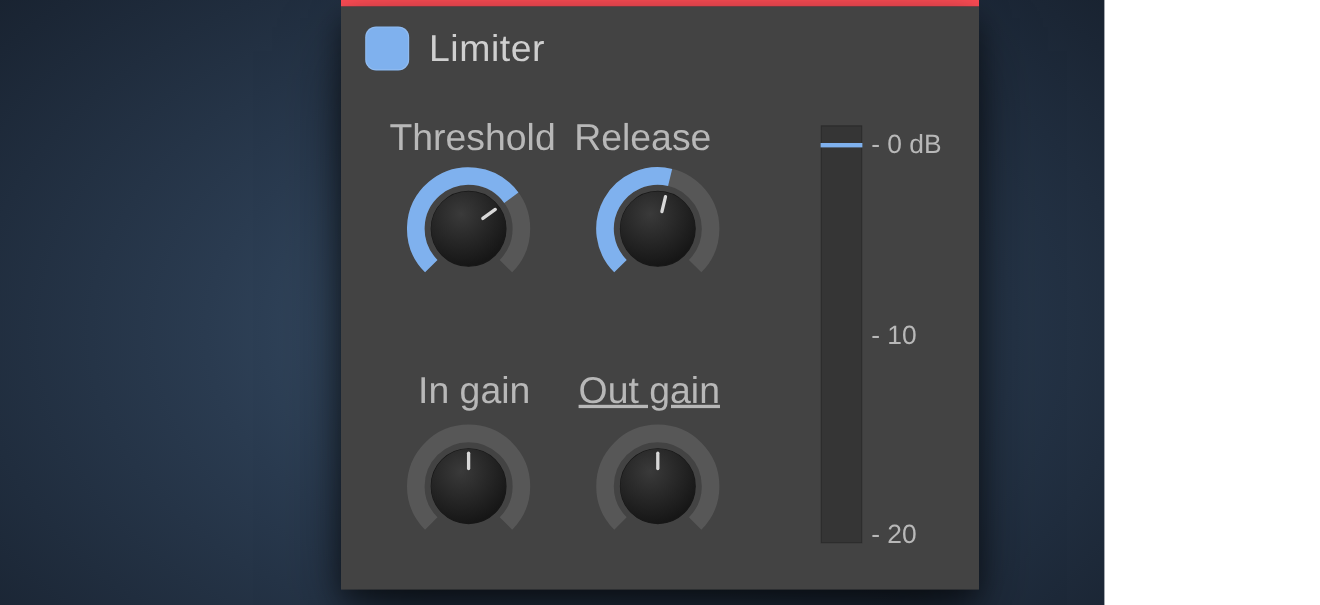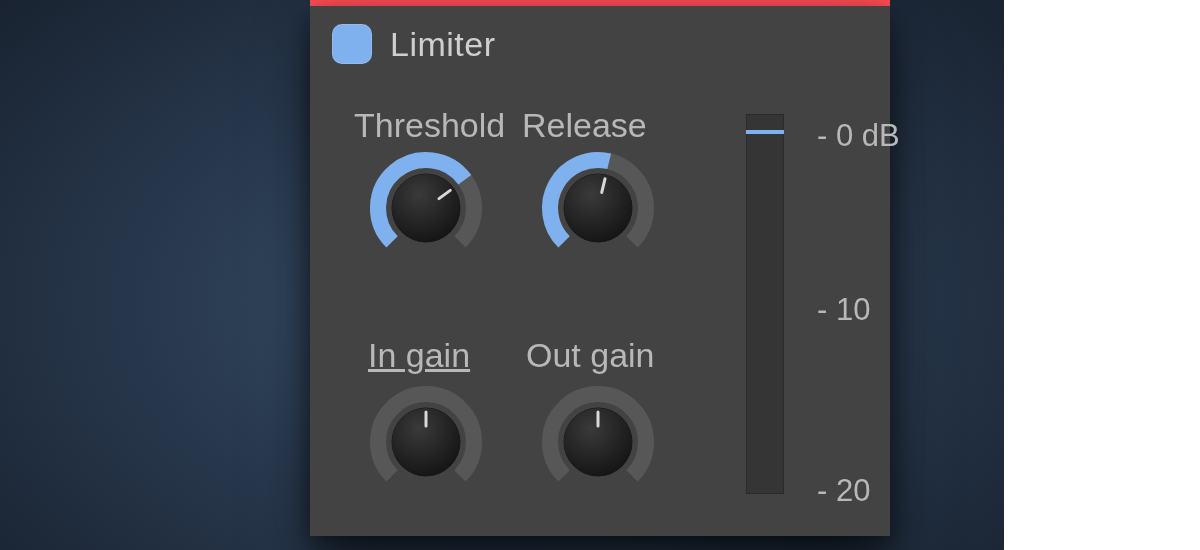--- a/index.html
+++ b/index.html
@@ -18,35 +18,35 @@
   .enable-box{
     width:40px;height:40px;border-radius:10px;background:#7fb1ee;
     box-shadow:inset 0 0 0 1px rgba(255,255,255,.15);
   }
   .title{color:#cfcfcf;font-size:34px;font-weight:400;letter-spacing:.5px;}
   .body{position:absolute;left:0;right:0;top:80px;bottom:0;}
   .knobs{position:absolute;left:20px;top:10px;width:380px;}
   .klabel{color:#b8b8b8;font-size:34px;font-weight:400;position:absolute;white-space:nowrap;margin-top:10px;}
   .klabel.th{left:24px;top:0;}
   .klabel.rl{left:192px;top:0;text-align:right;}
-  .klabel.ig{left:38px;top:230px;text-decoration:underline;}
-  .klabel.og{left:196px;top:230px;}
+  .klabel.ig{left:50px;top:230px;}
+  .klabel.og{left:196px;top:230px;text-decoration:underline;}
   .knob{position:absolute;width:120px;height:120px;}
   .knob.th{left:36px;top:52px;}
   .knob.rl{left:208px;top:52px;}
   .knob.ig{left:36px;top:286px;}
   .knob.og{left:208px;top:286px;}
   .knob svg{width:100%;height:100%;display:block;}
   .meter{position:absolute;right:24px;top:28px;width:120px;height:380px;}
   .meter-track{
     position:absolute;left:0;top:0;width:38px;height:100%;
     background:#353535;box-shadow:inset 0 0 0 1px #2b2b2b;
   }
   .meter-mark{position:absolute;left:0;width:38px;height:4px;background:#7fb1ee;top:16px;}
-  .meter-label{position:absolute;left:46px;color:#b8b8b8;font-size:31px;white-space:nowrap;margin-left:25px;}
+  .meter-label{position:absolute;left:46px;color:#b8b8b8;font-size:24px;white-space:nowrap;}
   .ml0{top:4px;} .ml10{top:178px;text-align:right;} .ml20{top:359px;}
 </style>
 </head>
 <body>
 
 <div class="stage">
   <div class="panel-wrap">
     <div class="accent-bar"></div>
     <div class="panel">
 

